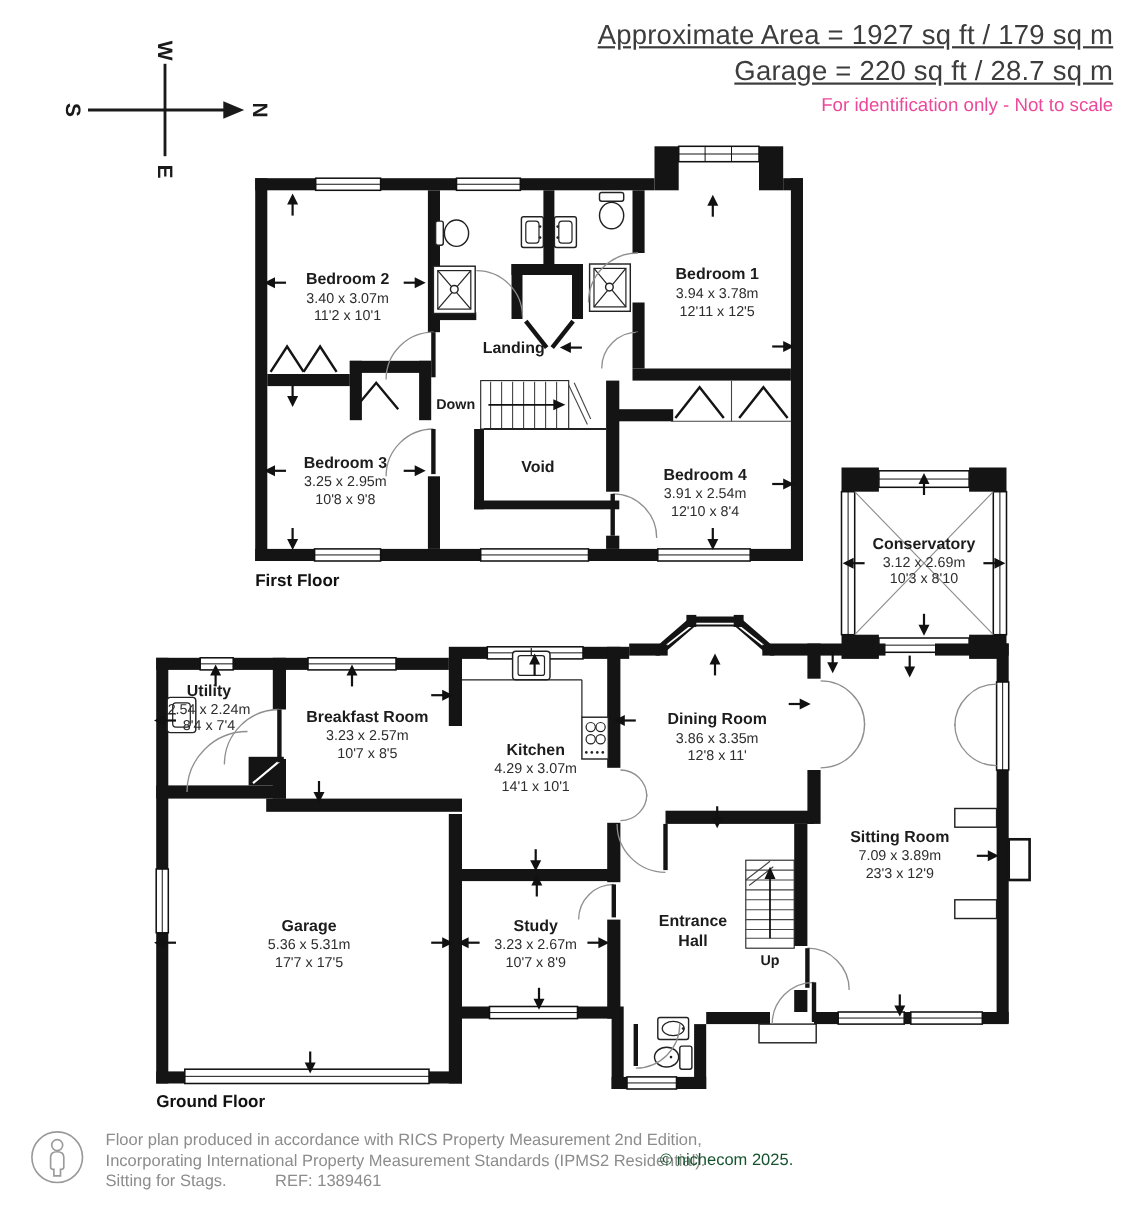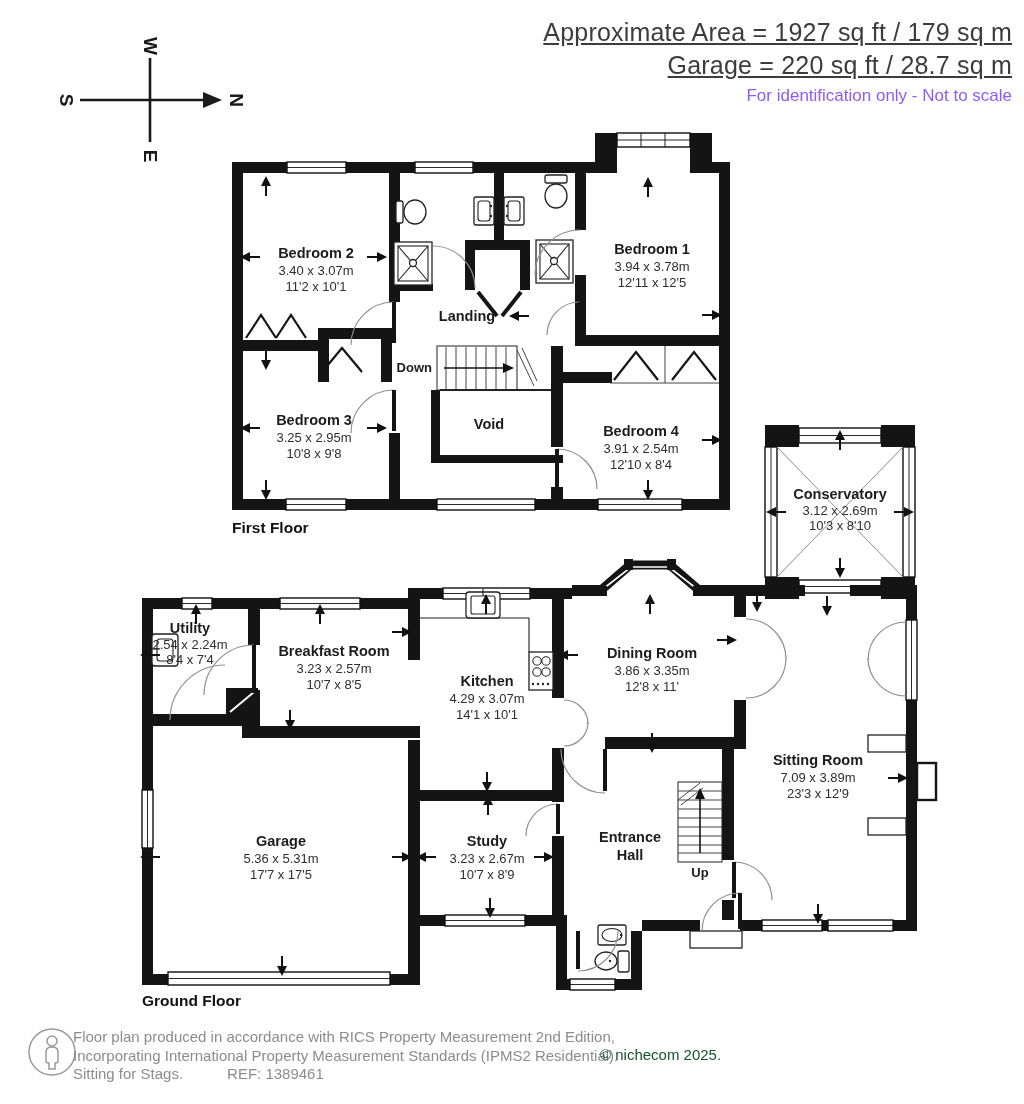--- a/index.html
+++ b/index.html
@@ -1,21 +1,21 @@
 <!DOCTYPE html>
 <html><head>
 <meta charset="utf-8">
 <style>
   html,body{margin:0;padding:0;background:#fff;}
   .stage{position:relative;width:1024px;height:1104px;background:#ffffff;outline:2px solid #dcdcdc;overflow:hidden;
          font-family:"Liberation Sans",sans-serif;}
   .title-block{position:absolute;top:16px;right:12px;text-align:right;color:#3c3c3c;z-index:5;}
   .title-line{font-size:25px;line-height:33px;letter-spacing:.2px;text-decoration:underline;}
-  .title-note{font-size:17px;line-height:24px;margin-top:2px;color:#8b5cf6;text-align:right;}
-  .footer{position:absolute;left:73px;top:1028px;color:#8c8c8c;font-size:15px;line-height:18.5px;z-index:5;}
+  .title-note{font-size:17px;line-height:24px;margin-top:2px;color:#ec4899;text-align:right;}
+  .footer{position:absolute;left:96px;top:1028px;color:#8c8c8c;font-size:15px;line-height:18.5px;z-index:5;}
   .footer .ref{margin-left:44px;}
   .copyright{position:absolute;left:600px;top:1046px;color:#14532d;font-size:15px;z-index:5;}
   svg text{font-family:"Liberation Sans",sans-serif;}
   .name{font-weight:bold;font-size:14.5px;fill:#1c1c1c;text-anchor:middle;}
   .dim{font-size:13px;fill:#2e2e2e;text-anchor:middle;}
   .sm{font-weight:bold;font-size:13px;fill:#1c1c1c;}
   .floorlbl{font-weight:bold;font-size:15.5px;fill:#111;}
   .cmp{font-weight:bold;font-size:19px;fill:#1a1a1a;text-anchor:middle;}
   .w{fill:#fff;stroke:#111;stroke-width:1.4;}
   .wl{stroke:#111;stroke-width:.9;fill:none;}

